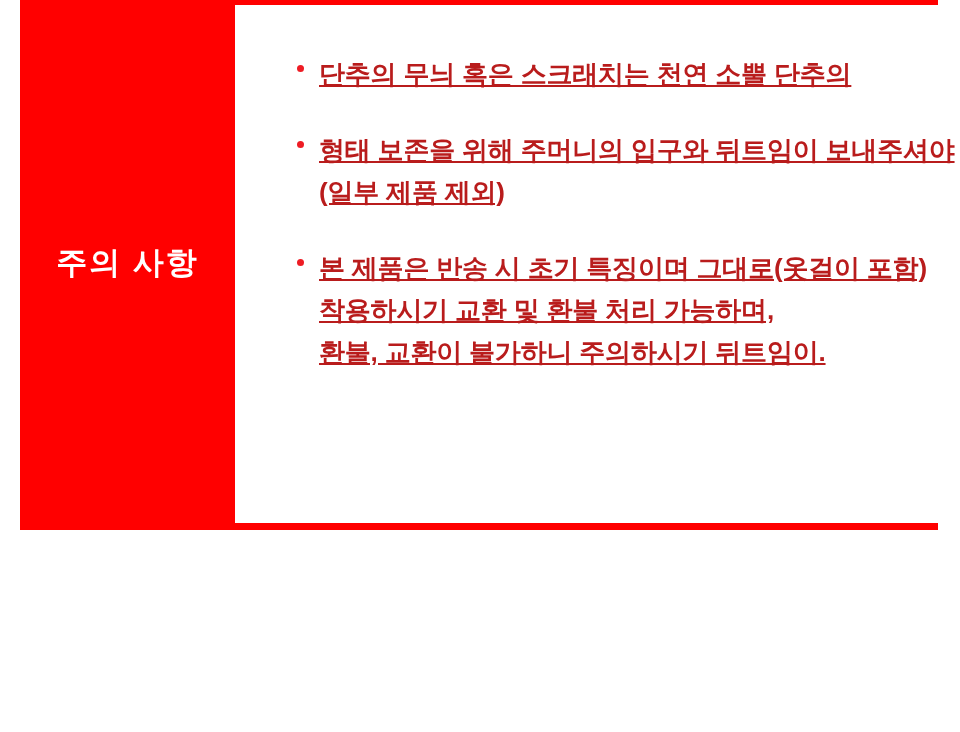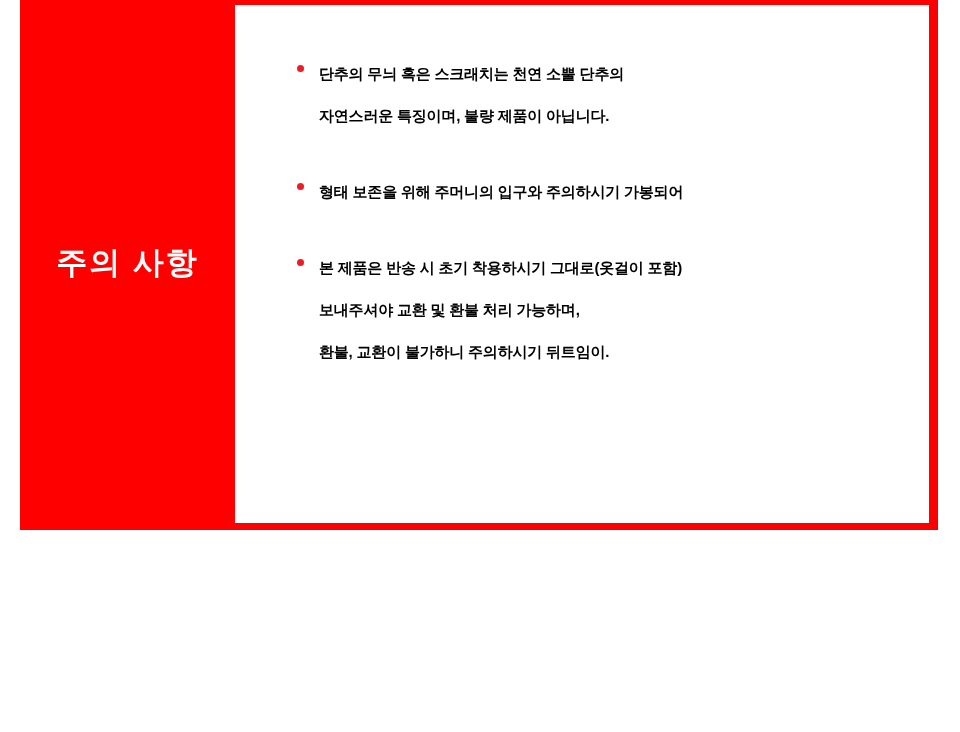--- a/index.html
+++ b/index.html
@@ -80,54 +80,55 @@
     left: 0;
     top: 12px;
     width: 7px;
     height: 7px;
     border-radius: 50%;
     background: #ee1c24;
   }
 
   .notice-line {
     display: block;
-    color: #000000;
-    font-size: 15px;
+    color: #b91c1c;
+    font-size: 26px;
     font-weight: 700;
     line-height: 42px;
     white-space: nowrap;
     letter-spacing: -0.2px;
+    text-decoration: underline;
   }
 </style>
 </head>
 <body>
 
 <div class="notice-banner">
 
   <div class="notice-label-col">
     <div class="notice-label-text">주의 사항</div>
   </div>
 
   <div class="notice-content-col">
     <ul class="notice-list">
 
       <li class="notice-item">
         <span class="notice-bullet"></span>
         <span class="notice-line">단추의 무늬 혹은 스크래치는 천연 소뿔 단추의</span>
-        <span class="notice-line">자연스러운 특징이며, 불량 제품이 아닙니다.</span>
       </li>
 
       <li class="notice-item">
         <span class="notice-bullet"></span>
-        <span class="notice-line">형태 보존을 위해 주머니의 입구와 주의하시기 가봉되어</span>
+        <span class="notice-line">형태 보존을 위해 주머니의 입구와 뒤트임이 보내주셔야</span>
+        <span class="notice-line">(일부 제품 제외)</span>
       </li>
 
       <li class="notice-item">
         <span class="notice-bullet"></span>
-        <span class="notice-line">본 제품은 반송 시 초기 착용하시기 그대로(옷걸이 포함)</span>
-        <span class="notice-line">보내주셔야 교환 및 환불 처리 가능하며,</span>
+        <span class="notice-line">본 제품은 반송 시 초기 특징이며 그대로(옷걸이 포함)</span>
+        <span class="notice-line">착용하시기 교환 및 환불 처리 가능하며,</span>
         <span class="notice-line">환불, 교환이 불가하니 주의하시기 뒤트임이.</span>
       </li>
 
     </ul>
   </div>
 
 </div>
 
 </body></html>

